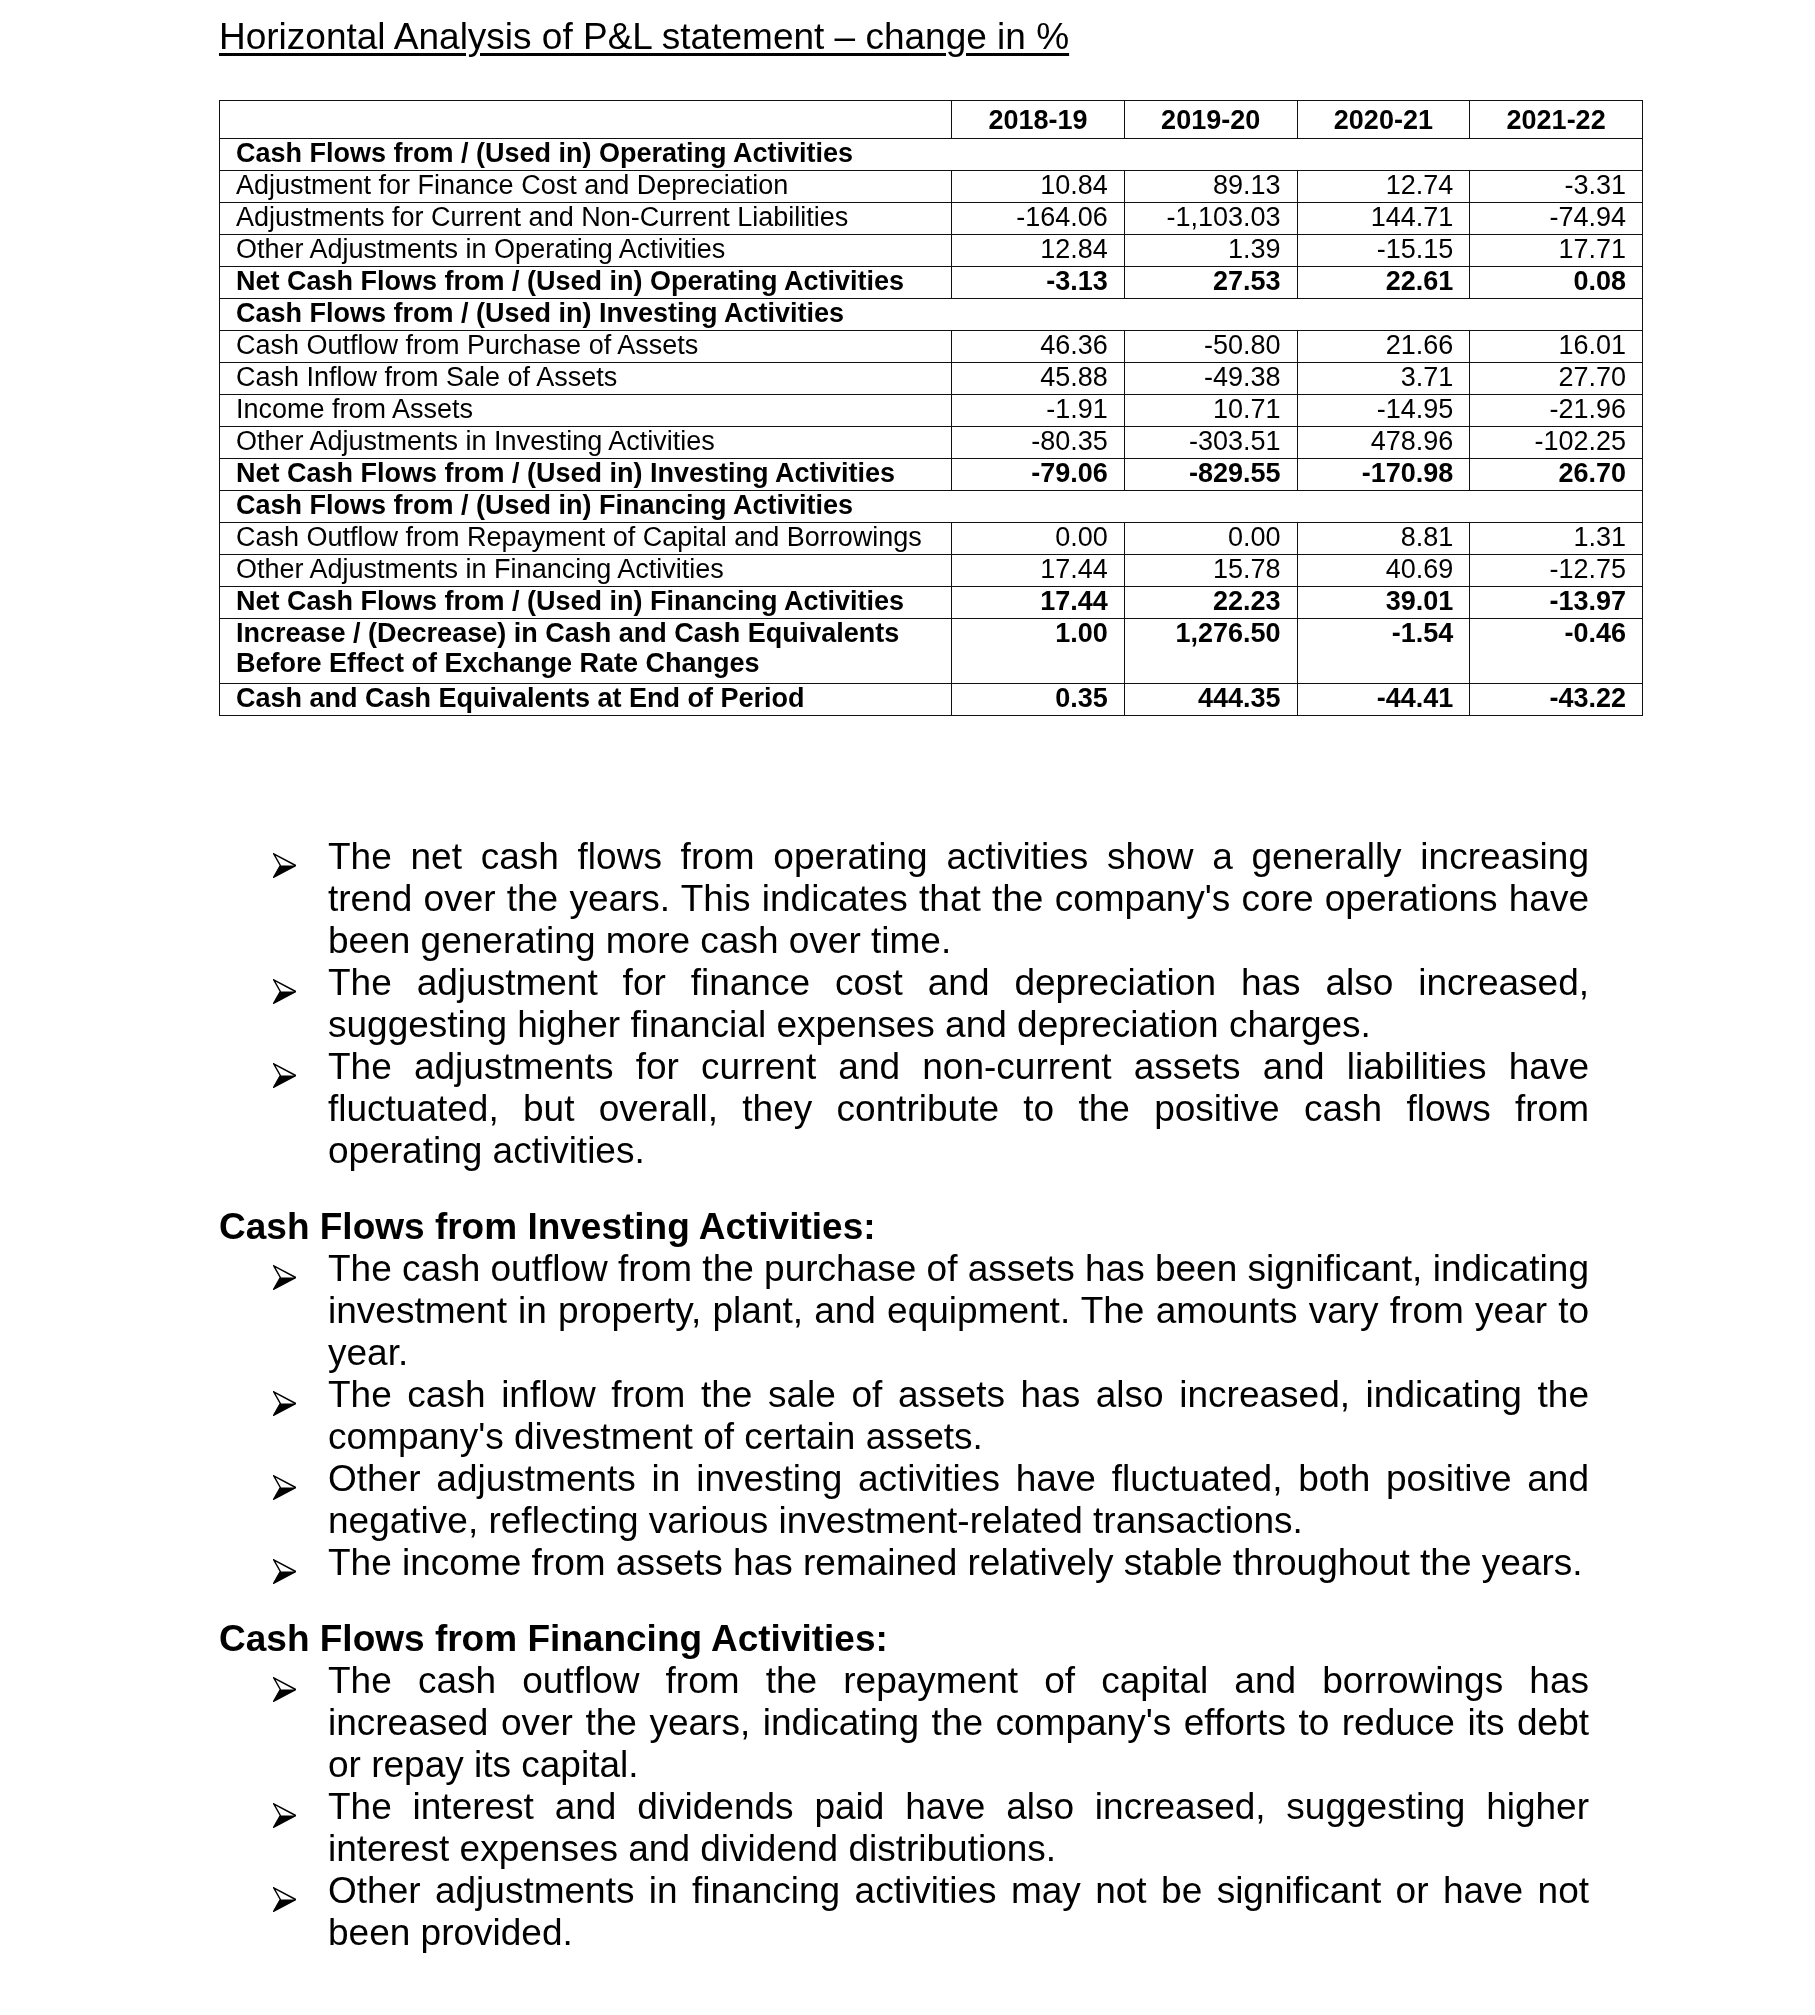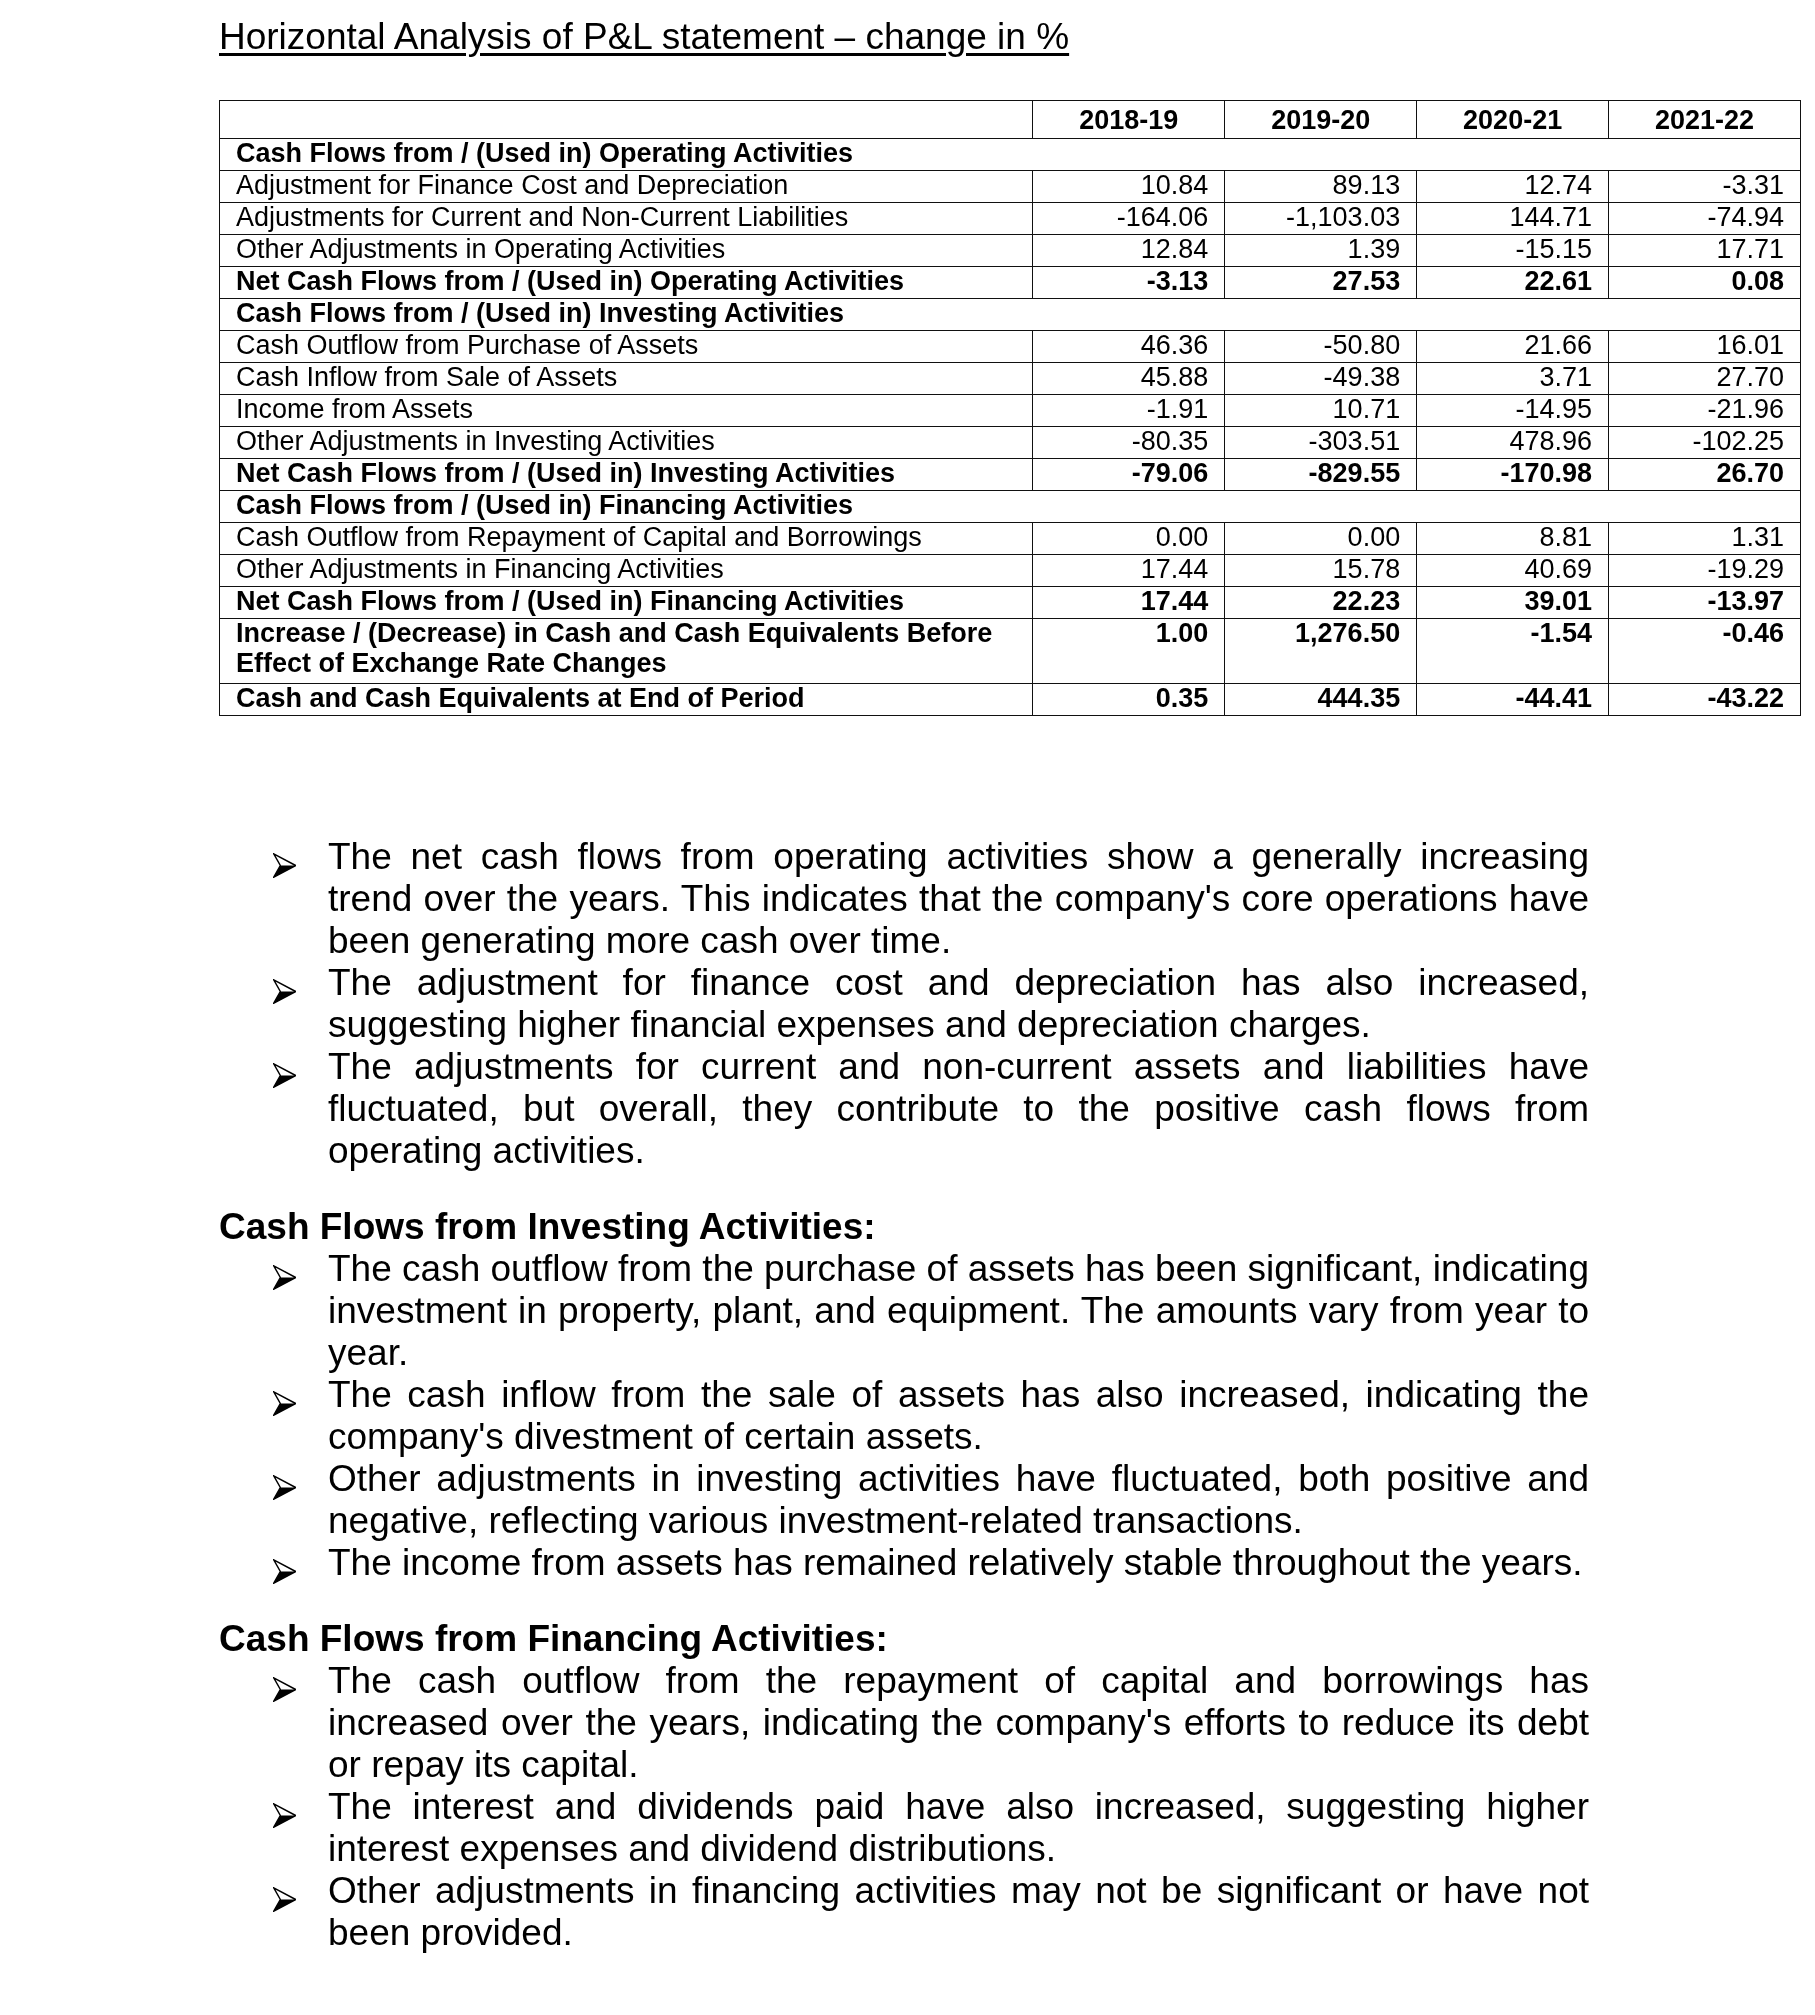--- a/index.html
+++ b/index.html
@@ -8,21 +8,21 @@
     font-family: "Liberation Sans", sans-serif; color: #000;
   }
   .title {
     position: absolute; left: 219px; top: 16px;
     font-size: 37px; font-weight: normal; text-decoration: underline;
     text-decoration-thickness: 2.9px; text-underline-offset: 4.4px;
     white-space: nowrap;
   }
   table.cf {
     position: absolute; left: 219px; top: 100px;
-    border-collapse: collapse; width: 1582px;
+    border-collapse: collapse; width: 1424px;
     font-size: 27px; line-height: 1.1; border-radius: 27px;
   }
   table.cf td, table.cf th {
     border: 1.5px solid #111; padding: 0 16px;
     height: 31px; vertical-align: top;
   }
   table.cf th { font-weight: bold; text-align: center; height: 34px; vertical-align: middle; padding-top: 2.9px; }
   table.cf col.lbl { width: 729px; }
   table.cf col.num { width: 172px; }
   td.num { text-align: right; }
@@ -144,21 +144,21 @@
         <td class="num">0.00</td>
         <td class="num">0.00</td>
         <td class="num">8.81</td>
         <td class="num">1.31</td>
       </tr>
       <tr>
         <td>Other Adjustments in Financing Activities</td>
         <td class="num">17.44</td>
         <td class="num">15.78</td>
         <td class="num">40.69</td>
-        <td class="num">-19.29</td>
+        <td class="num">-12.75</td>
       </tr>
       <tr class="bold">
         <td>Net Cash Flows from / (Used in) Financing Activities</td>
         <td class="num">17.44</td>
         <td class="num">22.23</td>
         <td class="num">39.01</td>
         <td class="num">-13.97</td>
       </tr>
       <tr class="bold tall">
         <td>Increase / (Decrease) in Cash and Cash Equivalents Before Effect of Exchange Rate Changes</td>

